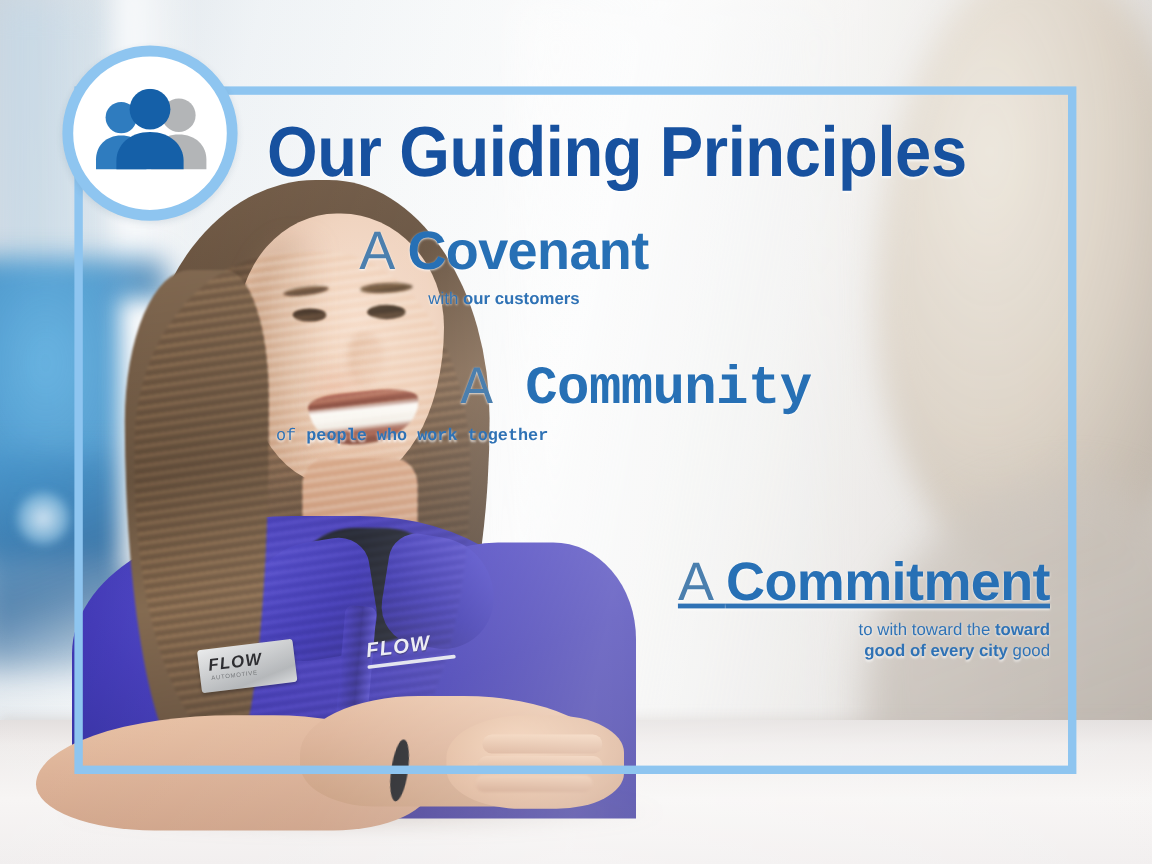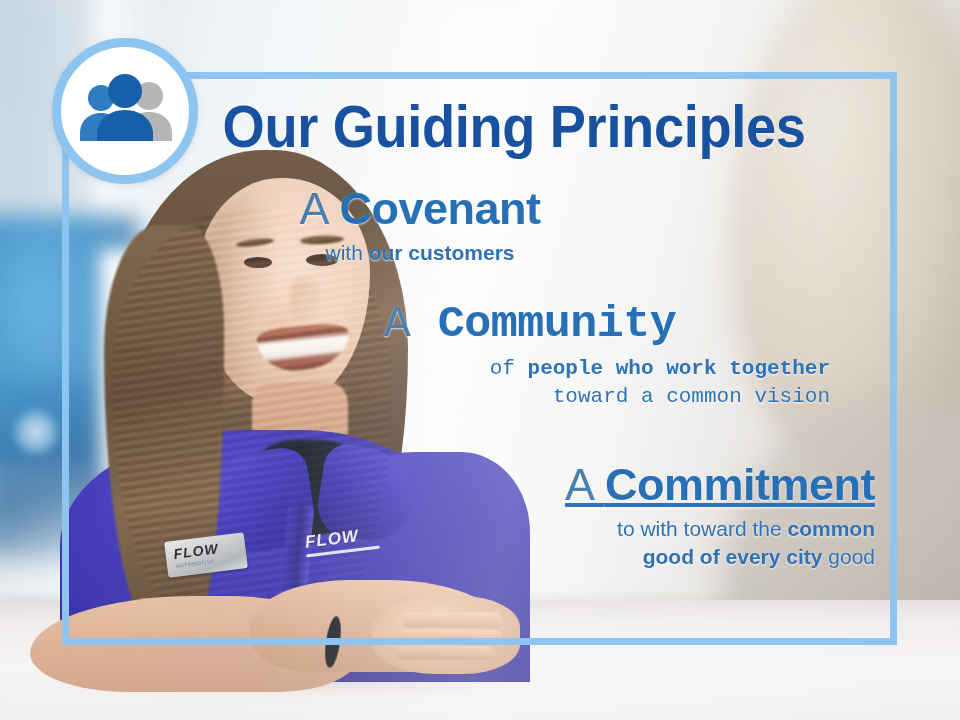--- a/index.html
+++ b/index.html
@@ -424,33 +424,33 @@
   .p-head .lead {
     font-weight: 400;
     color: #4b7fae;
   }
   .p-head .key {
     font-weight: 700;
     color: #2770b5;
     letter-spacing: -0.5px;
   }
   .p-sub {
-    font-size: 21px;
+    font-size: 14px;
     line-height: 1.33;
     font-weight: 400;
     color: #2f72b5;
     margin-top: 6px;
   }
   .p-sub b { font-weight: 700; }
 
   #p1 { left: 170px; top: 186px; width: 500px; text-align: center; }
   #p2 { left: 230px; top: 302px; width: 600px; text-align: center; font-family: Liberation Mono, monospace; }
   #p3 { left: 300px; top: 462px; width: 575px; text-align: right; }
   #p3 .p-head { text-align: right; text-decoration: underline; }
-  #p2 .p-sub  { text-align: right; }
+  #p2 .p-sub  { text-align: left; }
   #p1 .p-sub  { text-align: center; }
 </style>
 </head>
 <body>
 
 <div id="poster">
 
   <div class="photo">
     <div class="bg-room"></div>
     <div class="bg-window-a"></div>
@@ -537,27 +537,26 @@
       <span>with </span><b>our customers</b>
     </div>
   </div>
 
   <div class="principle" id="p2">
     <div class="p-head">
       <span class="lead">A </span><span class="key">Community</span>
     </div>
     <div class="p-sub">
       <span>of </span><b>people who work together</b><br>
-      <span>toward a common vision</span>
     </div>
   </div>
 
   <div class="principle" id="p3">
     <div class="p-head">
       <span class="lead">A </span><span class="key">Commitment</span>
     </div>
     <div class="p-sub">
-      <span>to with toward the </span><b>common</b><br>
+      <span>to with toward the </span><b>toward</b><br>
       <b>good of every city</b><span> good</span><br>
     </div>
   </div>
 
 </div>
 
 </body></html>

